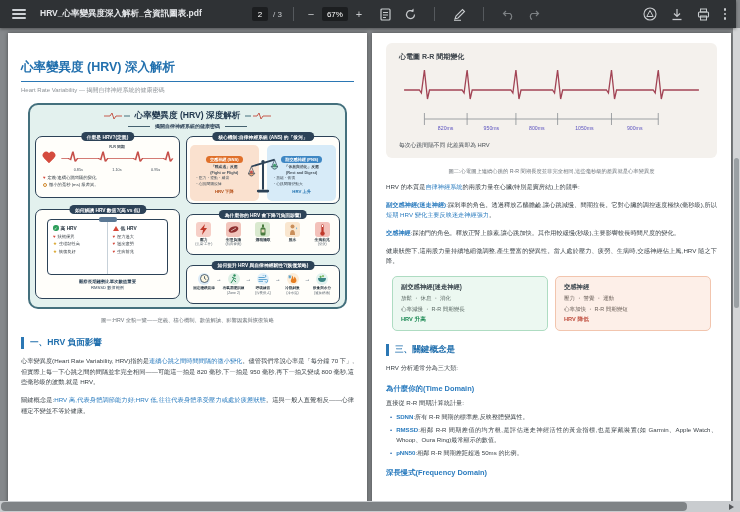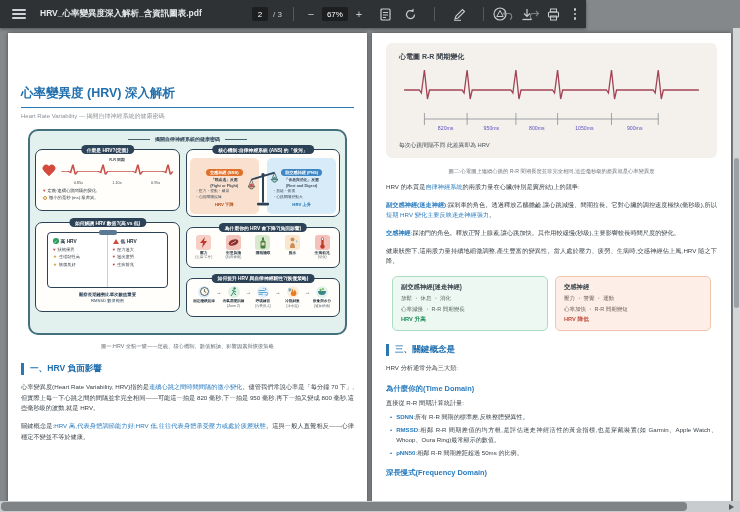--- a/index.html
+++ b/index.html
@@ -1,20 +1,20 @@
 <!DOCTYPE html>
 <html><head>
 <meta charset="utf-8">
 <style>
   *{margin:0;padding:0;box-sizing:border-box;}
   html,body{width:740px;height:512px;overflow:hidden;}
   body{font-family:"Liberation Sans","DejaVu Sans",sans-serif;background:#85888b;position:relative;}
 
   
-  .toolbar{position:absolute;top:0;left:0;width:586px;height:28px;background:#2f3235;display:flex;align-items:center;color:#e8eaed;z-index:30;box-shadow:0 1px 3px rgba(0,0,0,.4);}
+  .toolbar{position:absolute;top:0;left:0;width:736px;height:28px;background:#2f3235;display:flex;align-items:center;color:#e8eaed;z-index:30;box-shadow:0 1px 3px rgba(0,0,0,.4);}
   .hamburger{width:14px;height:10px;margin-left:12px;display:flex;flex-direction:column;justify-content:space-between;cursor:pointer;}
   .hamburger span{display:block;height:1.6px;background:#cfd2d6;border-radius:1px;}
   .doc-title{font-size:8.5px;font-weight:bold;color:#e4e6e9;margin-left:14px;white-space:nowrap;max-width:200px;overflow:hidden;}
   .tb-center{position:absolute;left:252px;top:0;height:28px;display:flex;align-items:center;gap:5px;}
   .page-box{background:#1c1e20;border-radius:2px;min-width:16px;height:14px;font-size:8px;display:flex;align-items:center;justify-content:center;padding:0 3px;color:#fff;}
   .page-total{font-size:8px;color:#c8cbce;}
   .tb-div{width:1px;height:14px;background:#55595d;margin:0 6px;}
   .tb-btn{font-size:11px;color:#c8cbce;width:12px;text-align:center;cursor:pointer;}
   .zoom-box{background:#1c1e20;border-radius:2px;height:14px;font-size:8px;display:flex;align-items:center;justify-content:center;padding:0 5px;color:#fff;}
   .tb-icons{position:absolute;left:378px;top:0;height:28px;display:flex;align-items:center;gap:11px;}
@@ -32,21 +32,21 @@
   .vscroll{position:absolute;right:0;top:0;width:7px;height:473px;background:#d3d5d7;}
   .vthumb{position:absolute;right:1px;top:130px;width:5px;height:150px;background:#9aa0a4;border-radius:3px;}
 
   
   .hscroll{position:absolute;left:0;bottom:0;width:740px;height:11px;background:#c9cccf;z-index:31;}
   .hthumb{position:absolute;left:1px;top:1px;width:686px;height:9px;background:#7f8386;border-radius:4px;}
   .hbtn{position:absolute;right:2px;top:0;width:13px;height:11px;display:flex;align-items:center;justify-content:center;}
   .hbtn i{width:0;height:0;border-top:3.5px solid transparent;border-bottom:3.5px solid transparent;border-left:5px solid #55585b;}
 
   
-  .lp-inner{padding:5px 13px 0 13px;margin-top:47px;}
+  .lp-inner{padding:26px 13px 0 13px;}
   .lp-title{font-size:12.5px;font-weight:bold;color:#2270ae;}
   .lp-rule{height:0;border-bottom:1.6px solid #2b77b4;margin-top:5px;}
   .lp-sub{font-size:6px;color:#8d9297;margin-top:4px;}
 
   .info{margin:8px 7px 0 7px;width:319px;height:206px;background:#e3f1ee;border:2px solid #44707d;border-radius:10px;padding:4px 5px;position:relative;}
   .info-head{display:flex;align-items:center;justify-content:center;gap:5px;margin-top:1px;}
   .info-title{font-size:8.6px;font-weight:bold;color:#22394f;white-space:nowrap;}
   .info-subrow{display:flex;align-items:center;justify-content:center;gap:5px;margin-top:1px;}
   .hline{display:inline-block;width:22px;height:1px;background:#44616f;}
   .info-sub{font-size:5px;font-weight:bold;color:#2c4257;}
@@ -231,20 +231,31 @@
 
 <div class="canvas">
 
   <div class="page page-left">
     <div class="lp-inner">
       <div class="lp-title">心率變異度 (HRV) 深入解析</div>
       <div class="lp-rule"></div>
       <div class="lp-sub">Heart Rate Variability — 揭開自律神經系統的健康密碼</div>
 
       <div class="info">
+        <div class="info-head">
+          <svg width="26" height="8" viewBox="0 0 26 8">
+              <path d="M0 4 h6 l2-3 2 6 2-3 h6" fill="none" stroke="#c65a4c" stroke-width="1"></path>
+              <path d="M20 4 h6" stroke="#44707d" stroke-width="1"></path>
+            </svg>
+          <div class="info-title">心率變異度 (HRV) 深度解析</div>
+          <svg width="26" height="8" viewBox="0 0 26 8">
+              <path d="M0 4 h6" stroke="#44707d" stroke-width="1"></path>
+              <path d="M8 4 h4 l2-3 2 6 2-3 h8" fill="none" stroke="#c65a4c" stroke-width="1"></path>
+            </svg>
+        </div>
         <div class="info-subrow">
           <span class="hline"></span>
           <div class="info-sub">揭開自律神經系統的健康密碼</div>
           <span class="hline"></span>
         </div>
 
         <div class="info-grid">
 
           <div class="col-l">
             <div class="panel p-define">

